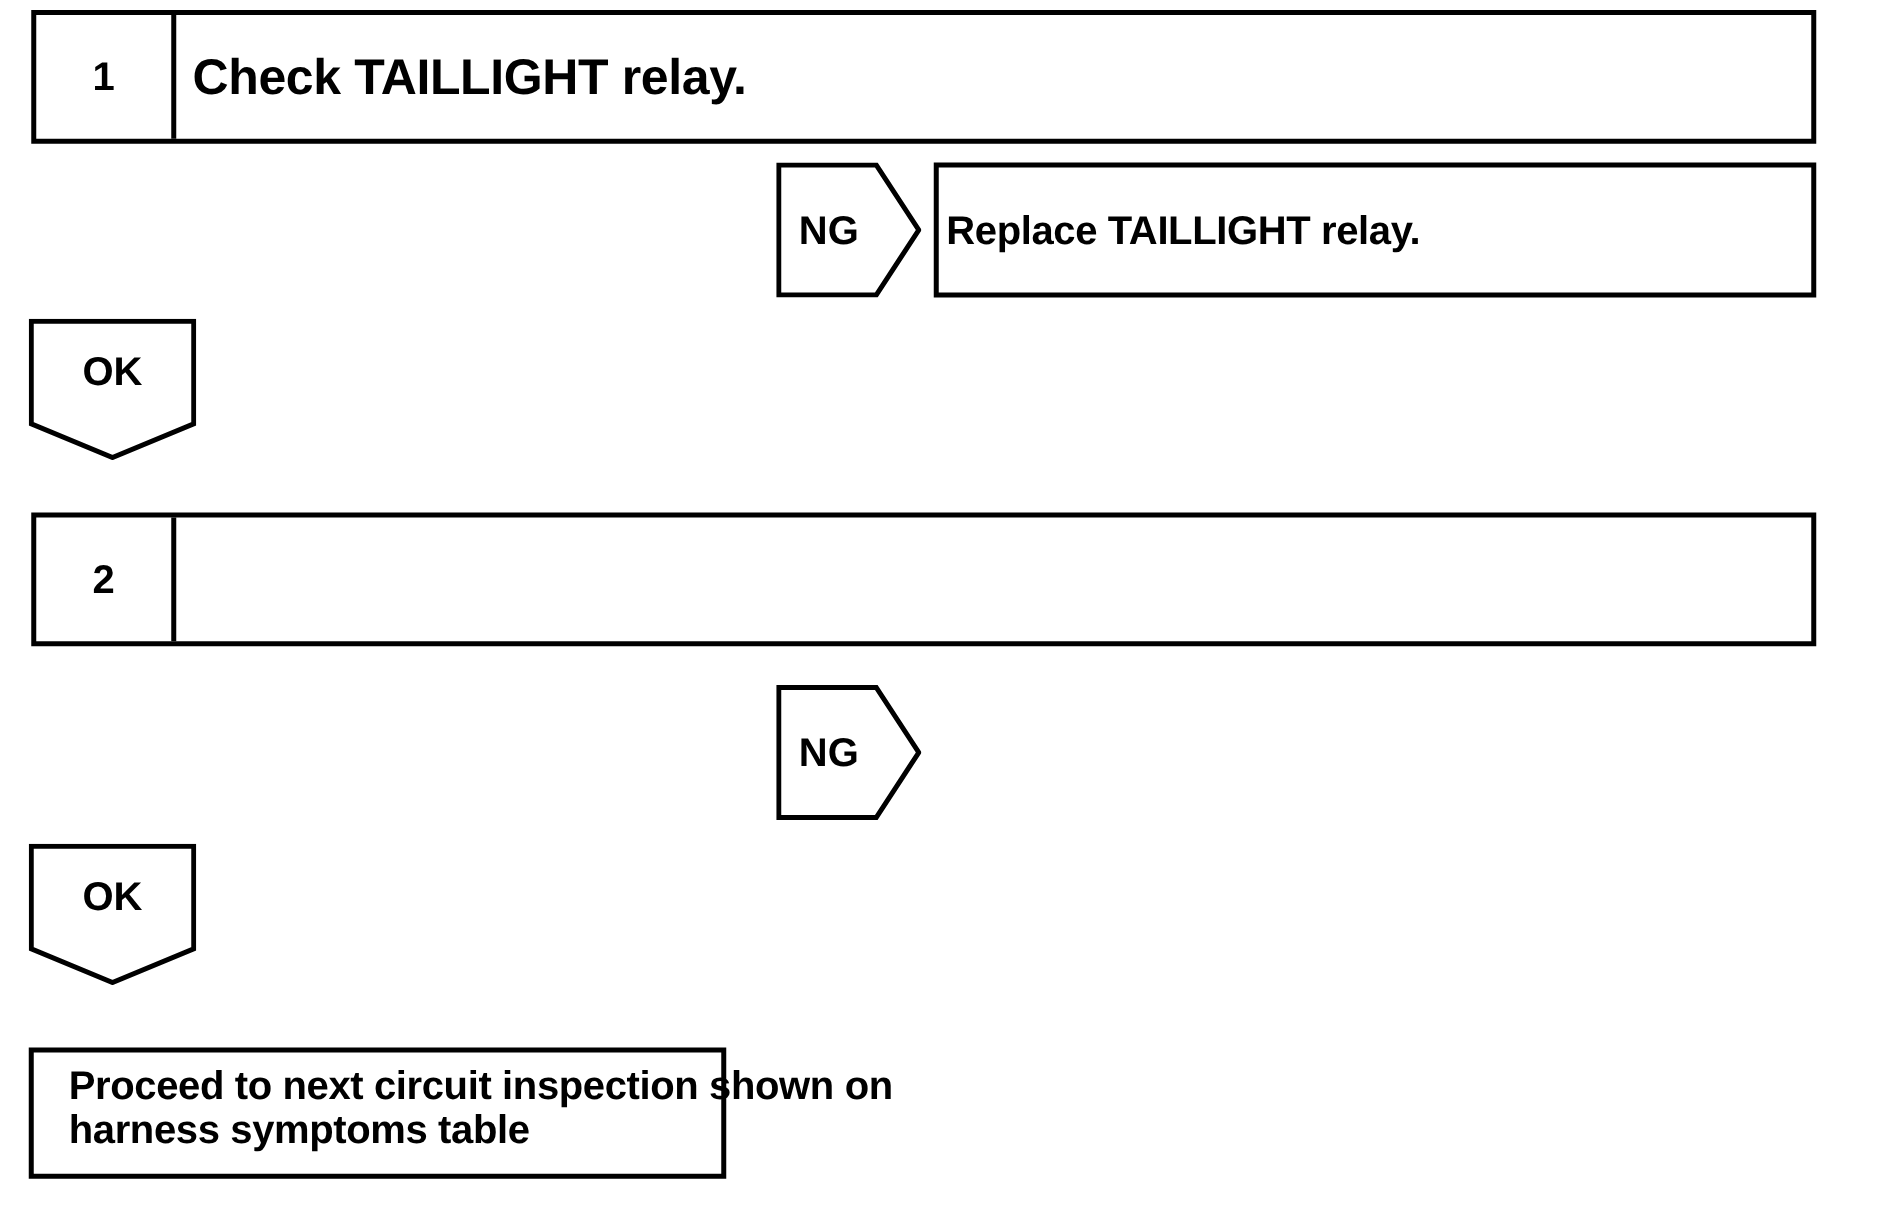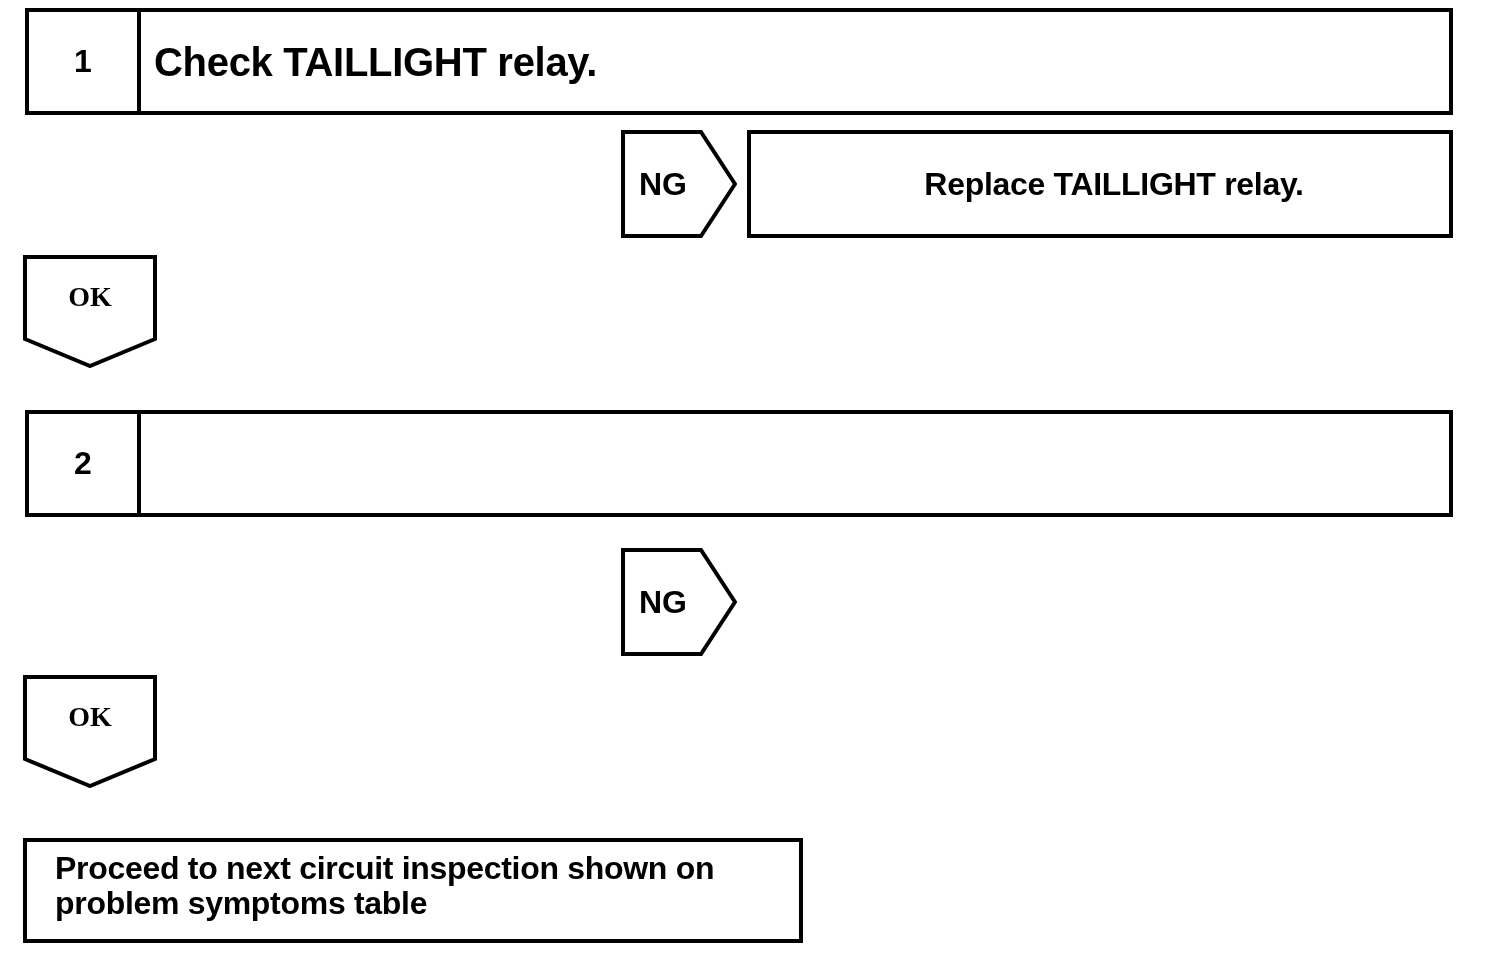--- a/index.html
+++ b/index.html
@@ -47,25 +47,24 @@
     white-space: nowrap;
   }
 
   
   .result-box {
     border: 4px solid #000;
     background: #fff;
     box-sizing: border-box;
     display: flex;
     align-items: center;
-    padding-left: 28px;
+    padding-left: 6px;
     font-size: 32px;
     letter-spacing: -0.3px;
     white-space: nowrap;
-    justify-content: center;
   }
 
   
   .shape { position: absolute; }
   .shape svg { position: absolute; left: 0; top: 0; display: block; }
   .ng-label {
     position: absolute;
     left: 0;
     top: 0;
     width: 84px;
@@ -77,22 +76,21 @@
   }
   .ok-label {
     position: absolute;
     left: 0;
     top: 0;
     width: 100%;
     height: 84px;
     display: flex;
     align-items: center;
     justify-content: center;
-    font-size: 28px;
-    font-family: Liberation Serif, serif;
+    font-size: 32px;
   }
 
   
   .end-box {
     border: 4px solid #000;
     background: #fff;
     box-sizing: border-box;
     padding: 9px 10px 0 28px;
     font-size: 32px;
     line-height: 35px;
@@ -142,18 +140,18 @@
   </div>
 
 
   <div class="shape" style="left:23px; top:675px; width:134px; height:113px;">
     <svg width="134" height="113" viewBox="0 0 134 113">
       <polygon points="2,2 132,2 132,84 67,111 2,84" fill="#ffffff" stroke="#000000" stroke-width="4"></polygon>
     </svg>
     <div class="ok-label">OK</div>
   </div>
 
-  <div class="abs end-box" style="left:23px; top:838px; width:780px; height:105px;">
+  <div class="abs end-box" style="left:23px; top:838px; width:558px; height:105px;">
     <div>Proceed to next circuit inspection shown on</div>
-    <div>problem symptoms table</div>
+    <div>harness symptoms table</div>
   </div>
 
 </div>
 
 </body></html>

